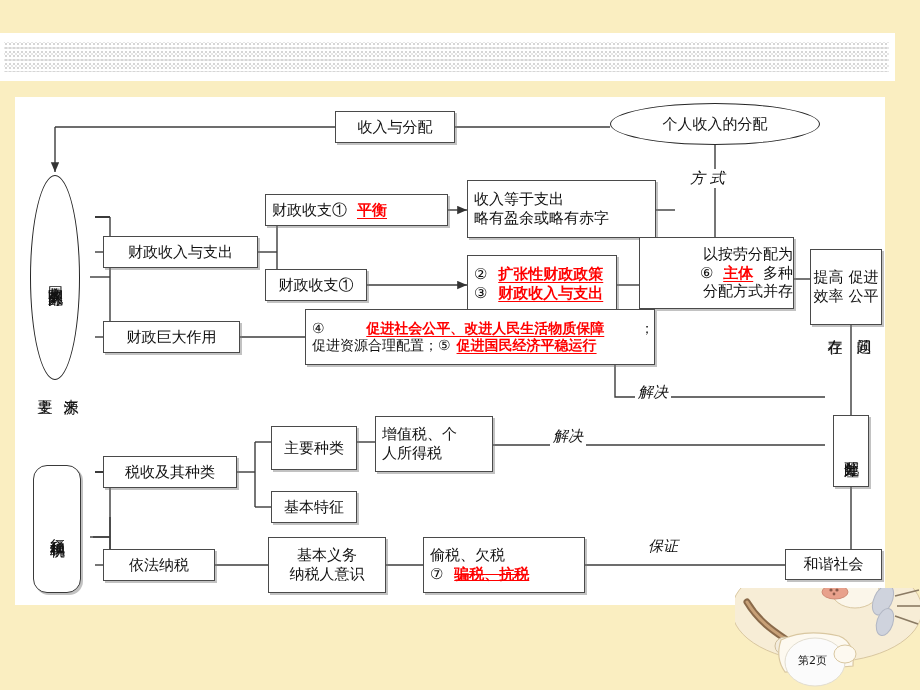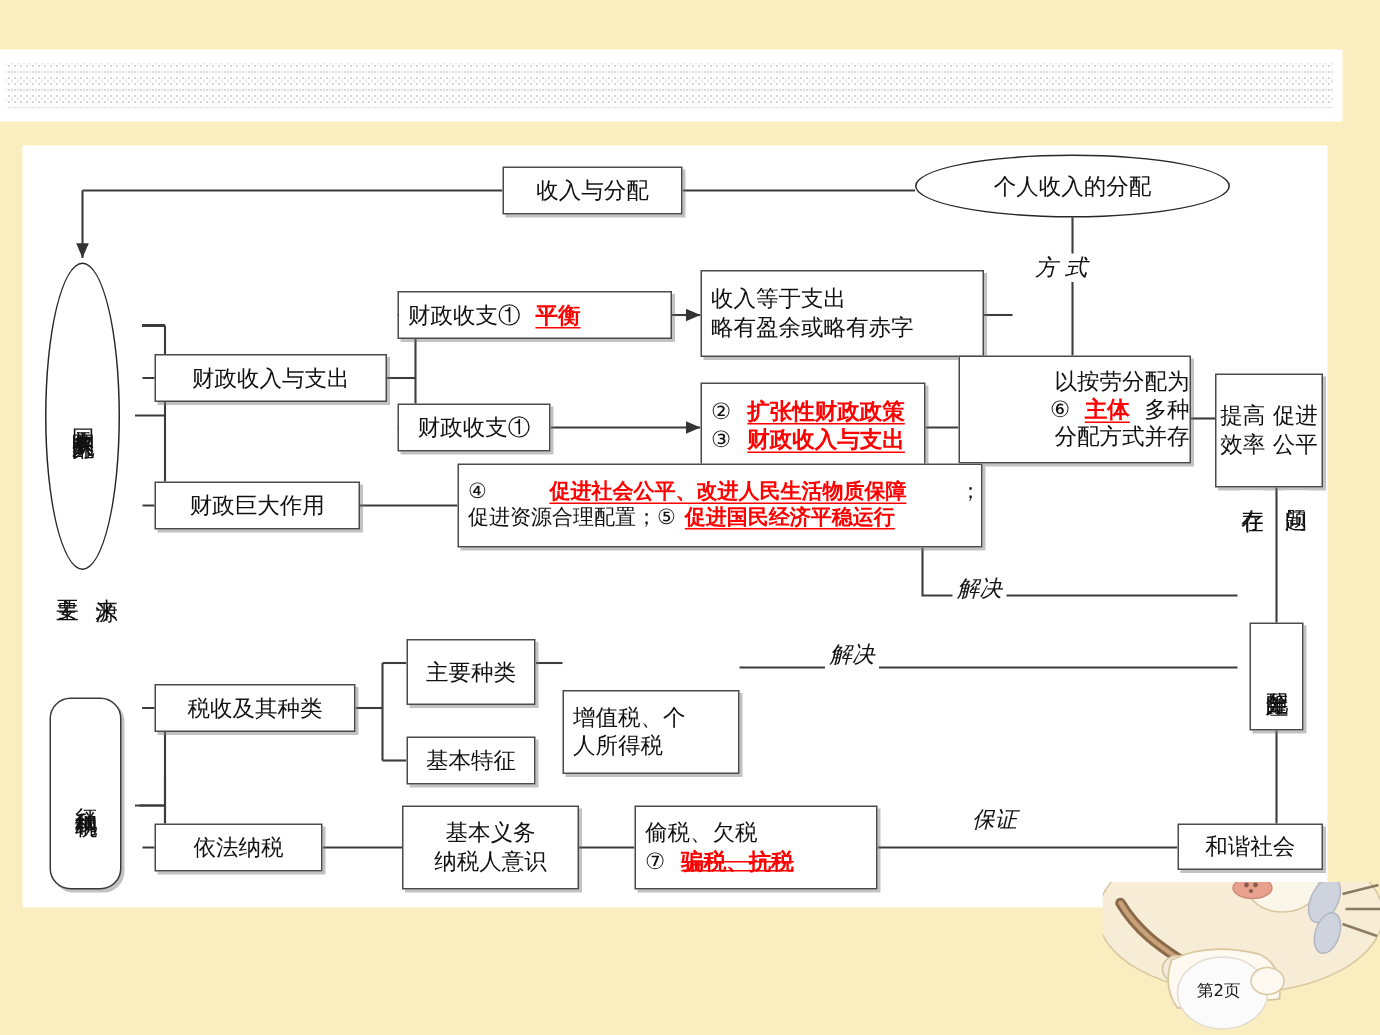--- a/index.html
+++ b/index.html
@@ -277,21 +277,21 @@
       <span class="red u" style="margin-left:6px;">促进国民经济平稳运行</span>
     </div>
   </div>
 
   <div class="plainlabel" style="left:620px;top:286px;">解决</div>
 
   <div class="node" style="left:88px;top:359px;width:134px;height:32px;">税收及其种类</div>
 
   <div class="node" style="left:256px;top:329px;width:86px;height:44px;">主要种类</div>
 
-  <div class="node multiline" style="left:360px;top:319px;width:118px;height:56px;flex-direction:column;align-items:flex-start;padding-left:6px;justify-content:center;margin-top:44px;">
+  <div class="node multiline" style="left:360px;top:319px;width:118px;height:56px;flex-direction:column;align-items:flex-start;padding-left:6px;justify-content:center;">
     <span>增值税、个</span>
     <span>人所得税</span>
   </div>
 
   <div class="node" style="left:256px;top:394px;width:86px;height:32px;">基本特征</div>
 
   <div class="plainlabel" style="left:535px;top:330px;">解决</div>
 
   <div class="node" style="left:88px;top:452px;width:112px;height:32px;">依法纳税</div>
 

